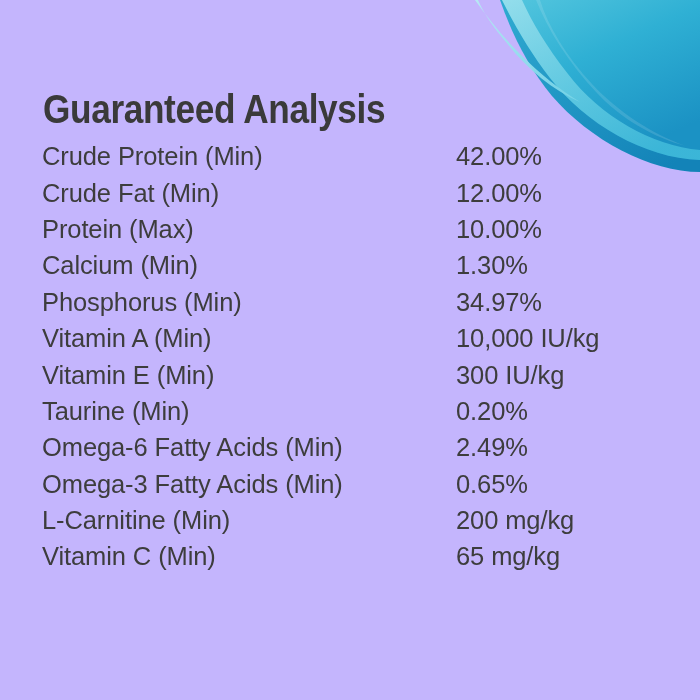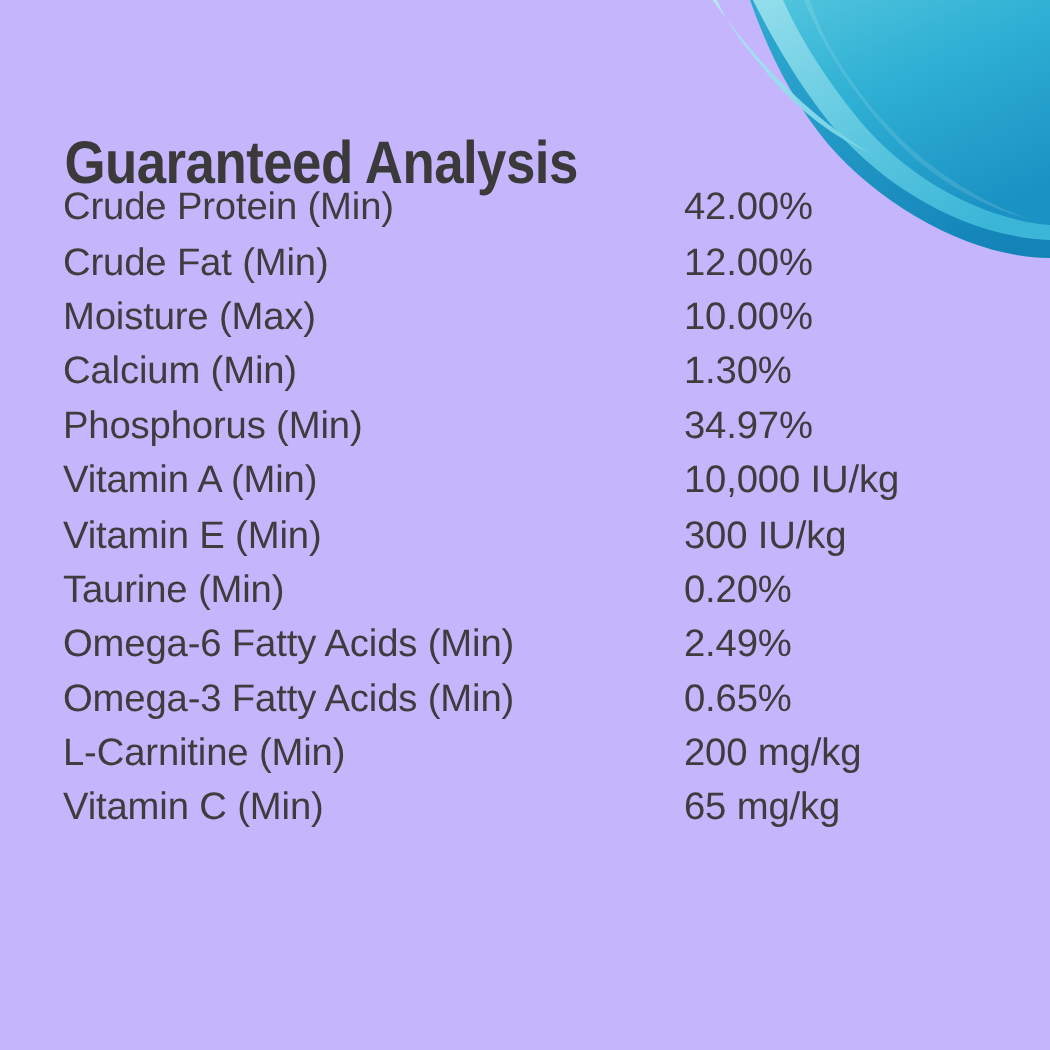--- a/index.html
+++ b/index.html
@@ -46,21 +46,21 @@
     line-height: 1;
     transform: scaleX(0.88);
     transform-origin: left top;
     white-space: nowrap;
   }
 
   
   .analysis-table {
     position: absolute;
     left: 42px;
-    top: 120px;
+    top: 138px;
     width: 620px;
     border-collapse: collapse;
   }
   .analysis-table tr {
     height: 36.4px;
   }
   .analysis-table td {
     padding: 0;
     margin: 0;
     vertical-align: middle;
@@ -124,21 +124,21 @@
     <tbody>
       <tr>
         <td class="nutrient-label">Crude Protein (Min)</td>
         <td class="nutrient-value">42.00%</td>
       </tr>
       <tr>
         <td class="nutrient-label">Crude Fat (Min)</td>
         <td class="nutrient-value">12.00%</td>
       </tr>
       <tr>
-        <td class="nutrient-label">Moisture (Max)</td>
+        <td class="nutrient-label">Protein (Max)</td>
         <td class="nutrient-value">10.00%</td>
       </tr>
       <tr>
         <td class="nutrient-label">Calcium (Min)</td>
         <td class="nutrient-value">1.30%</td>
       </tr>
       <tr>
         <td class="nutrient-label">Phosphorus (Min)</td>
         <td class="nutrient-value">34.97%</td>
       </tr>

